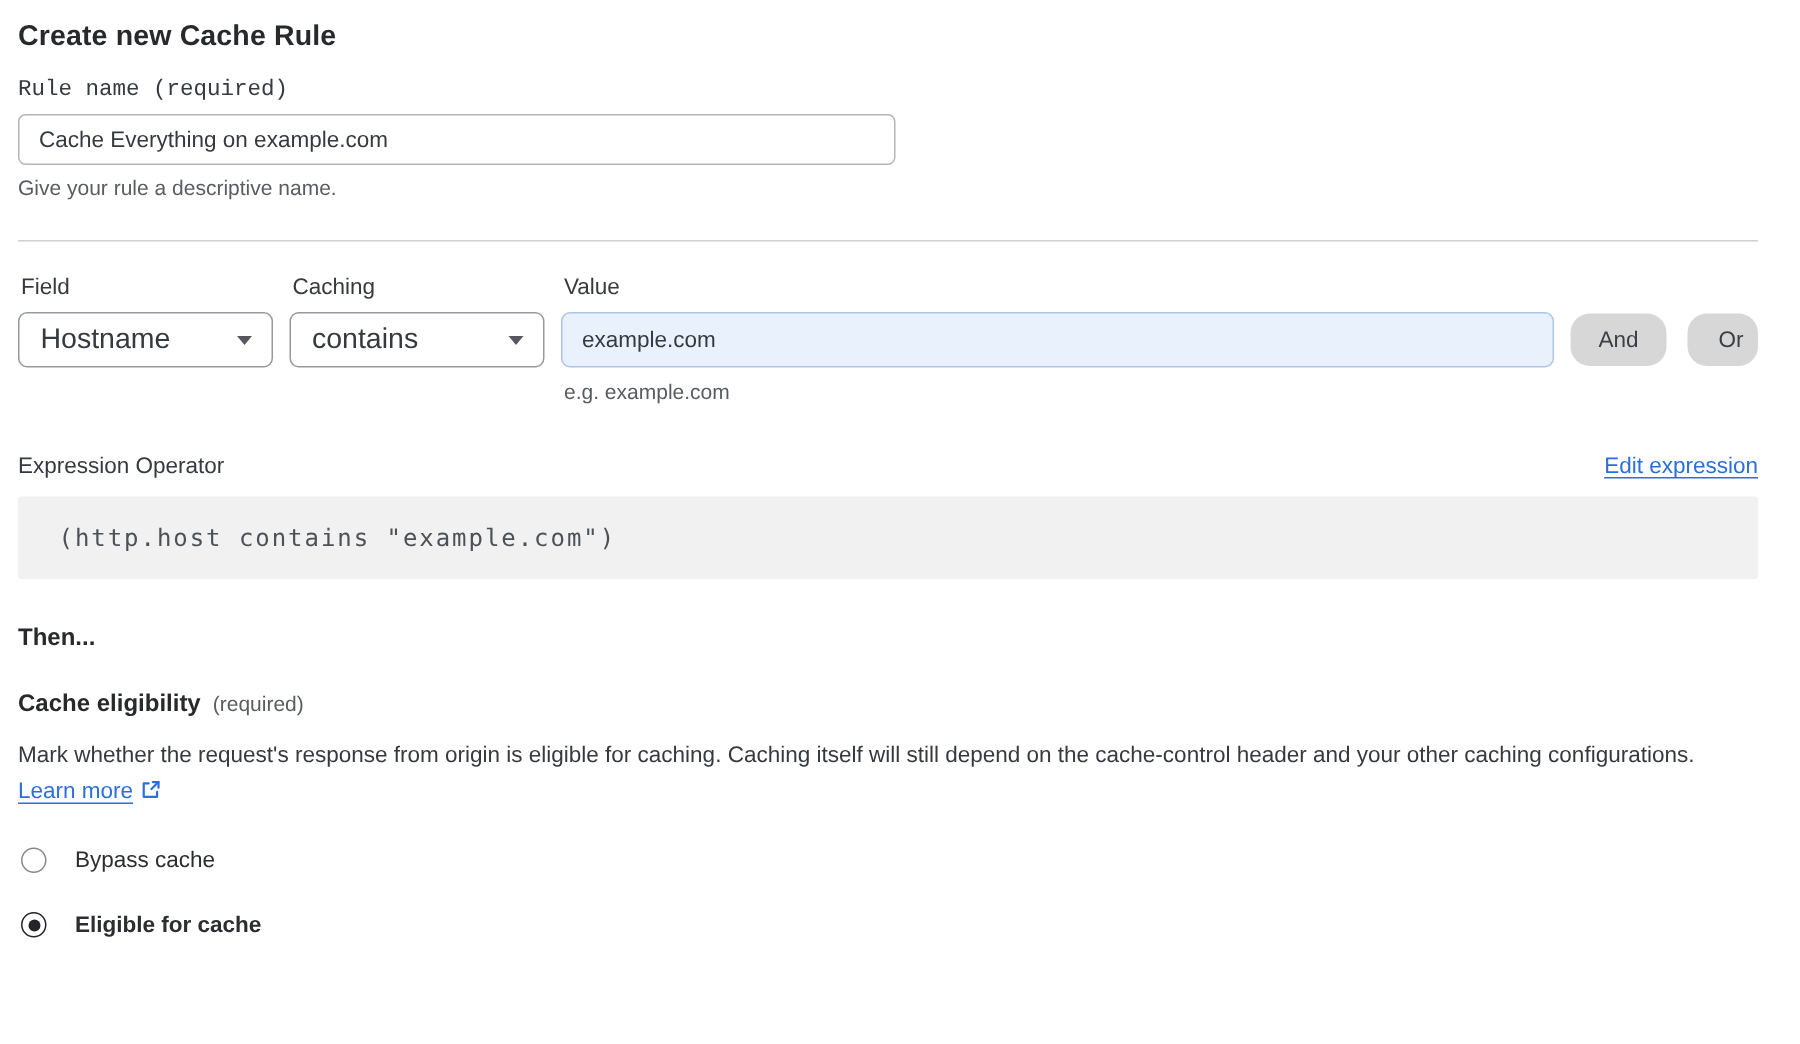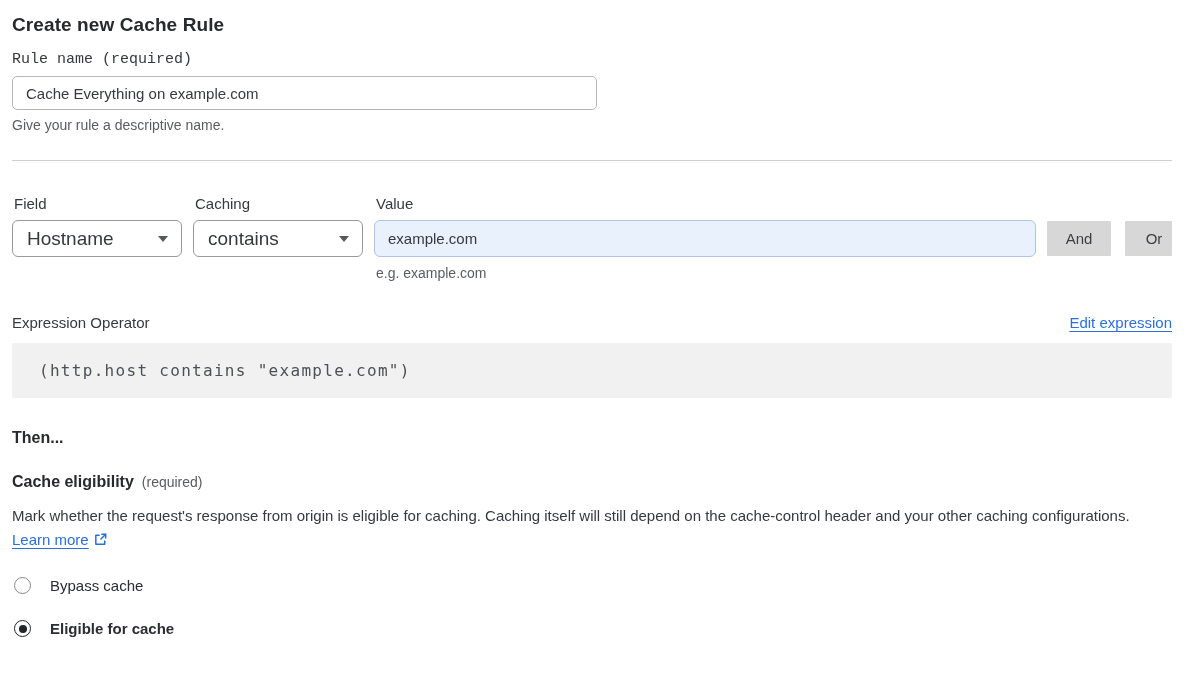--- a/index.html
+++ b/index.html
@@ -45,21 +45,21 @@
   }
 
   .section-heading {
     font-size: 16px;
     font-weight: 700;
     color: #27292c;
   }
   .match-heading { margin-top: 17px; }
 
   .cols-labels {
-    margin-top: 34px;
+    margin-top: 22px;
     display: flex;
     gap: 11px;
     font-size: 15px;
     color: #36393f;
   }
   .cols-labels .col1, .cols-controls .col1 { width: 170px; }
   .cols-labels .col2, .cols-controls .col2 { width: 170px; }
   .cols-labels .col3 { flex: 1; }
   .cols-labels .col1, .cols-labels .col2, .cols-labels .col3 { padding-left: 2px; }
 
@@ -96,21 +96,21 @@
     border-radius: 6px;
     padding: 0 13px;
     font-family: "Liberation Sans", sans-serif;
     font-size: 15px;
     color: #36393f;
     outline: none;
   }
   .conn-btn {
     height: 35px;
     border: none;
-    border-radius: 1px;
+    border-radius: 13px;
     background: var(--btn-bg, #d7d7d8);
     color: #3c3f44;
     font-family: "Liberation Sans", sans-serif;
     font-size: 15px;
     cursor: pointer;
   }
   .and-btn { width: 64px; }
   .or-btn { width: 47px; margin-left: 3px; padding-left: 11px; }
 
   .value-help { margin-top: 8px; margin-left: 364px; }

